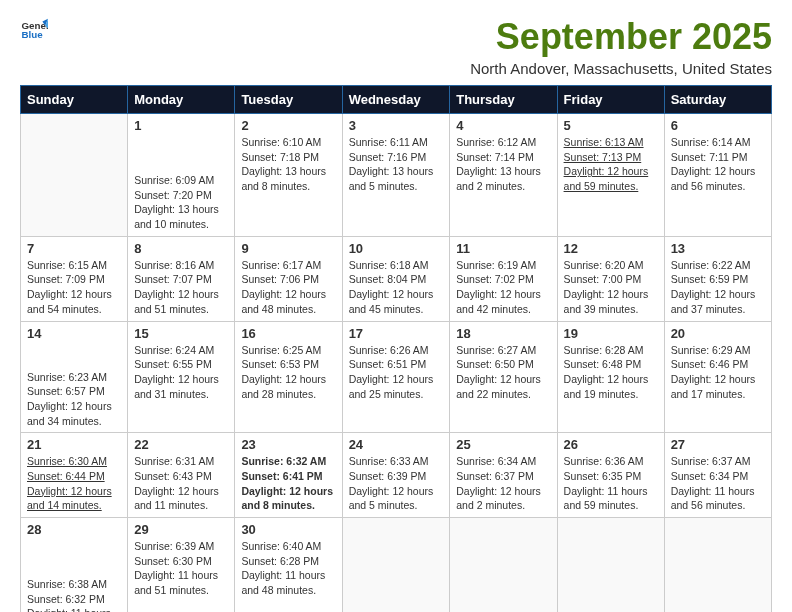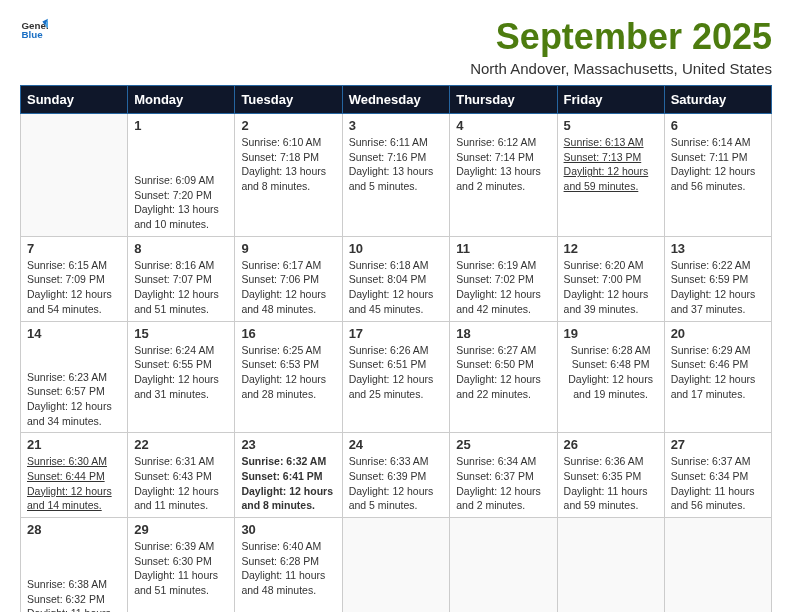--- a/index.html
+++ b/index.html
@@ -235,21 +235,21 @@
         </td>
         <td>
           <div class="day-number">18</div>
           <div class="cell-text" style="white-space: pre-line;">Sunrise: 6:27 AM
 Sunset: 6:50 PM
 Daylight: 12 hours
 and 22 minutes.</div>
         </td>
         <td>
           <div class="day-number">19</div>
-          <div class="cell-text" style="white-space: pre-line; text-align: center;">Sunrise: 6:28 AM
+          <div class="cell-text" style="white-space: pre-line;">Sunrise: 6:28 AM
 Sunset: 6:48 PM
 Daylight: 12 hours
 and 19 minutes.</div>
         </td>
         <td>
           <div class="day-number">20</div>
           <div class="cell-text" style="white-space: pre-line;">Sunrise: 6:29 AM
 Sunset: 6:46 PM
 Daylight: 12 hours
 and 17 minutes.</div>

